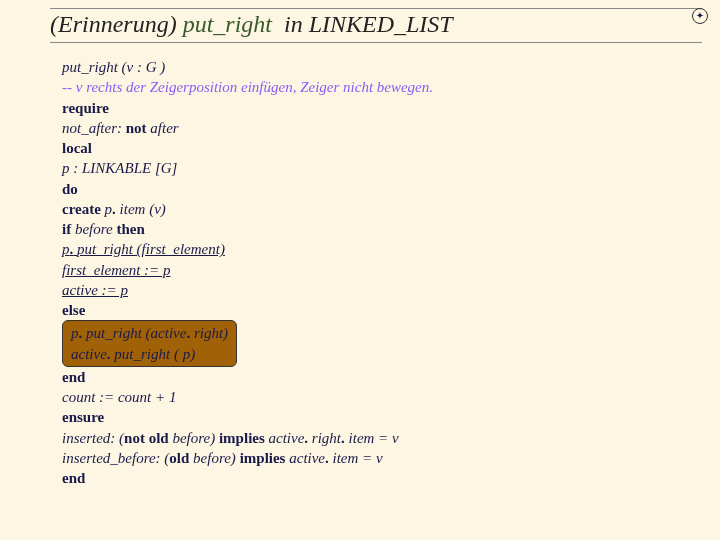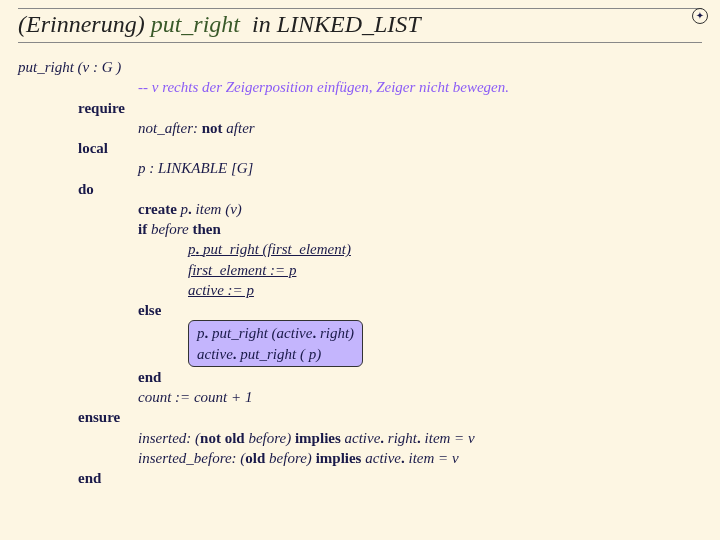--- a/index.html
+++ b/index.html
@@ -16,20 +16,21 @@
   }
   .title-wrap {
     padding: 8px 18px 4px 18px;
   }
   .title {
     font-size: 24px;
     font-style: italic;
     border-top: 1px solid #888;
     border-bottom: 1px solid #888;
     padding: 2px 0 4px 0;
+    margin-left: 32px;
   }
   .title .plain { color: #222; }
   .title .method { color: #3a5a2a; font-style: italic; }
   .logo {
     position: absolute;
     top: 8px;
     right: 12px;
     width: 14px;
     height: 14px;
     border: 1.5px solid #333;
@@ -44,26 +45,26 @@
     font-style: italic;
   }
   .i1 { margin-left: 60px; }
   .i2 { margin-left: 120px; }
   .i3 { margin-left: 170px; text-decoration: underline; }
   .kw { font-weight: bold; font-style: normal; color: #1a1a4a; }
   .comment { color: #8b5cf6; }
   .dot { font-weight: bold; font-style: normal; }
   .highlight {
     display: inline-block;
-    background: #c4b5fd;
+    background: #a16207;
     border: 1px solid #333;
     border-radius: 6px;
     padding: 2px 8px 2px 8px;
   }
-  .row { white-space: nowrap; }
+  .row { white-space: nowrap; margin-left: 44px; }
 </style>
 </head>
 <body>
 
 <div class="logo">✦</div>
 
 <div class="title-wrap">
   <div class="title">
     <span class="plain">(Erinnerung)</span>
     <span class="method">put_right</span>

